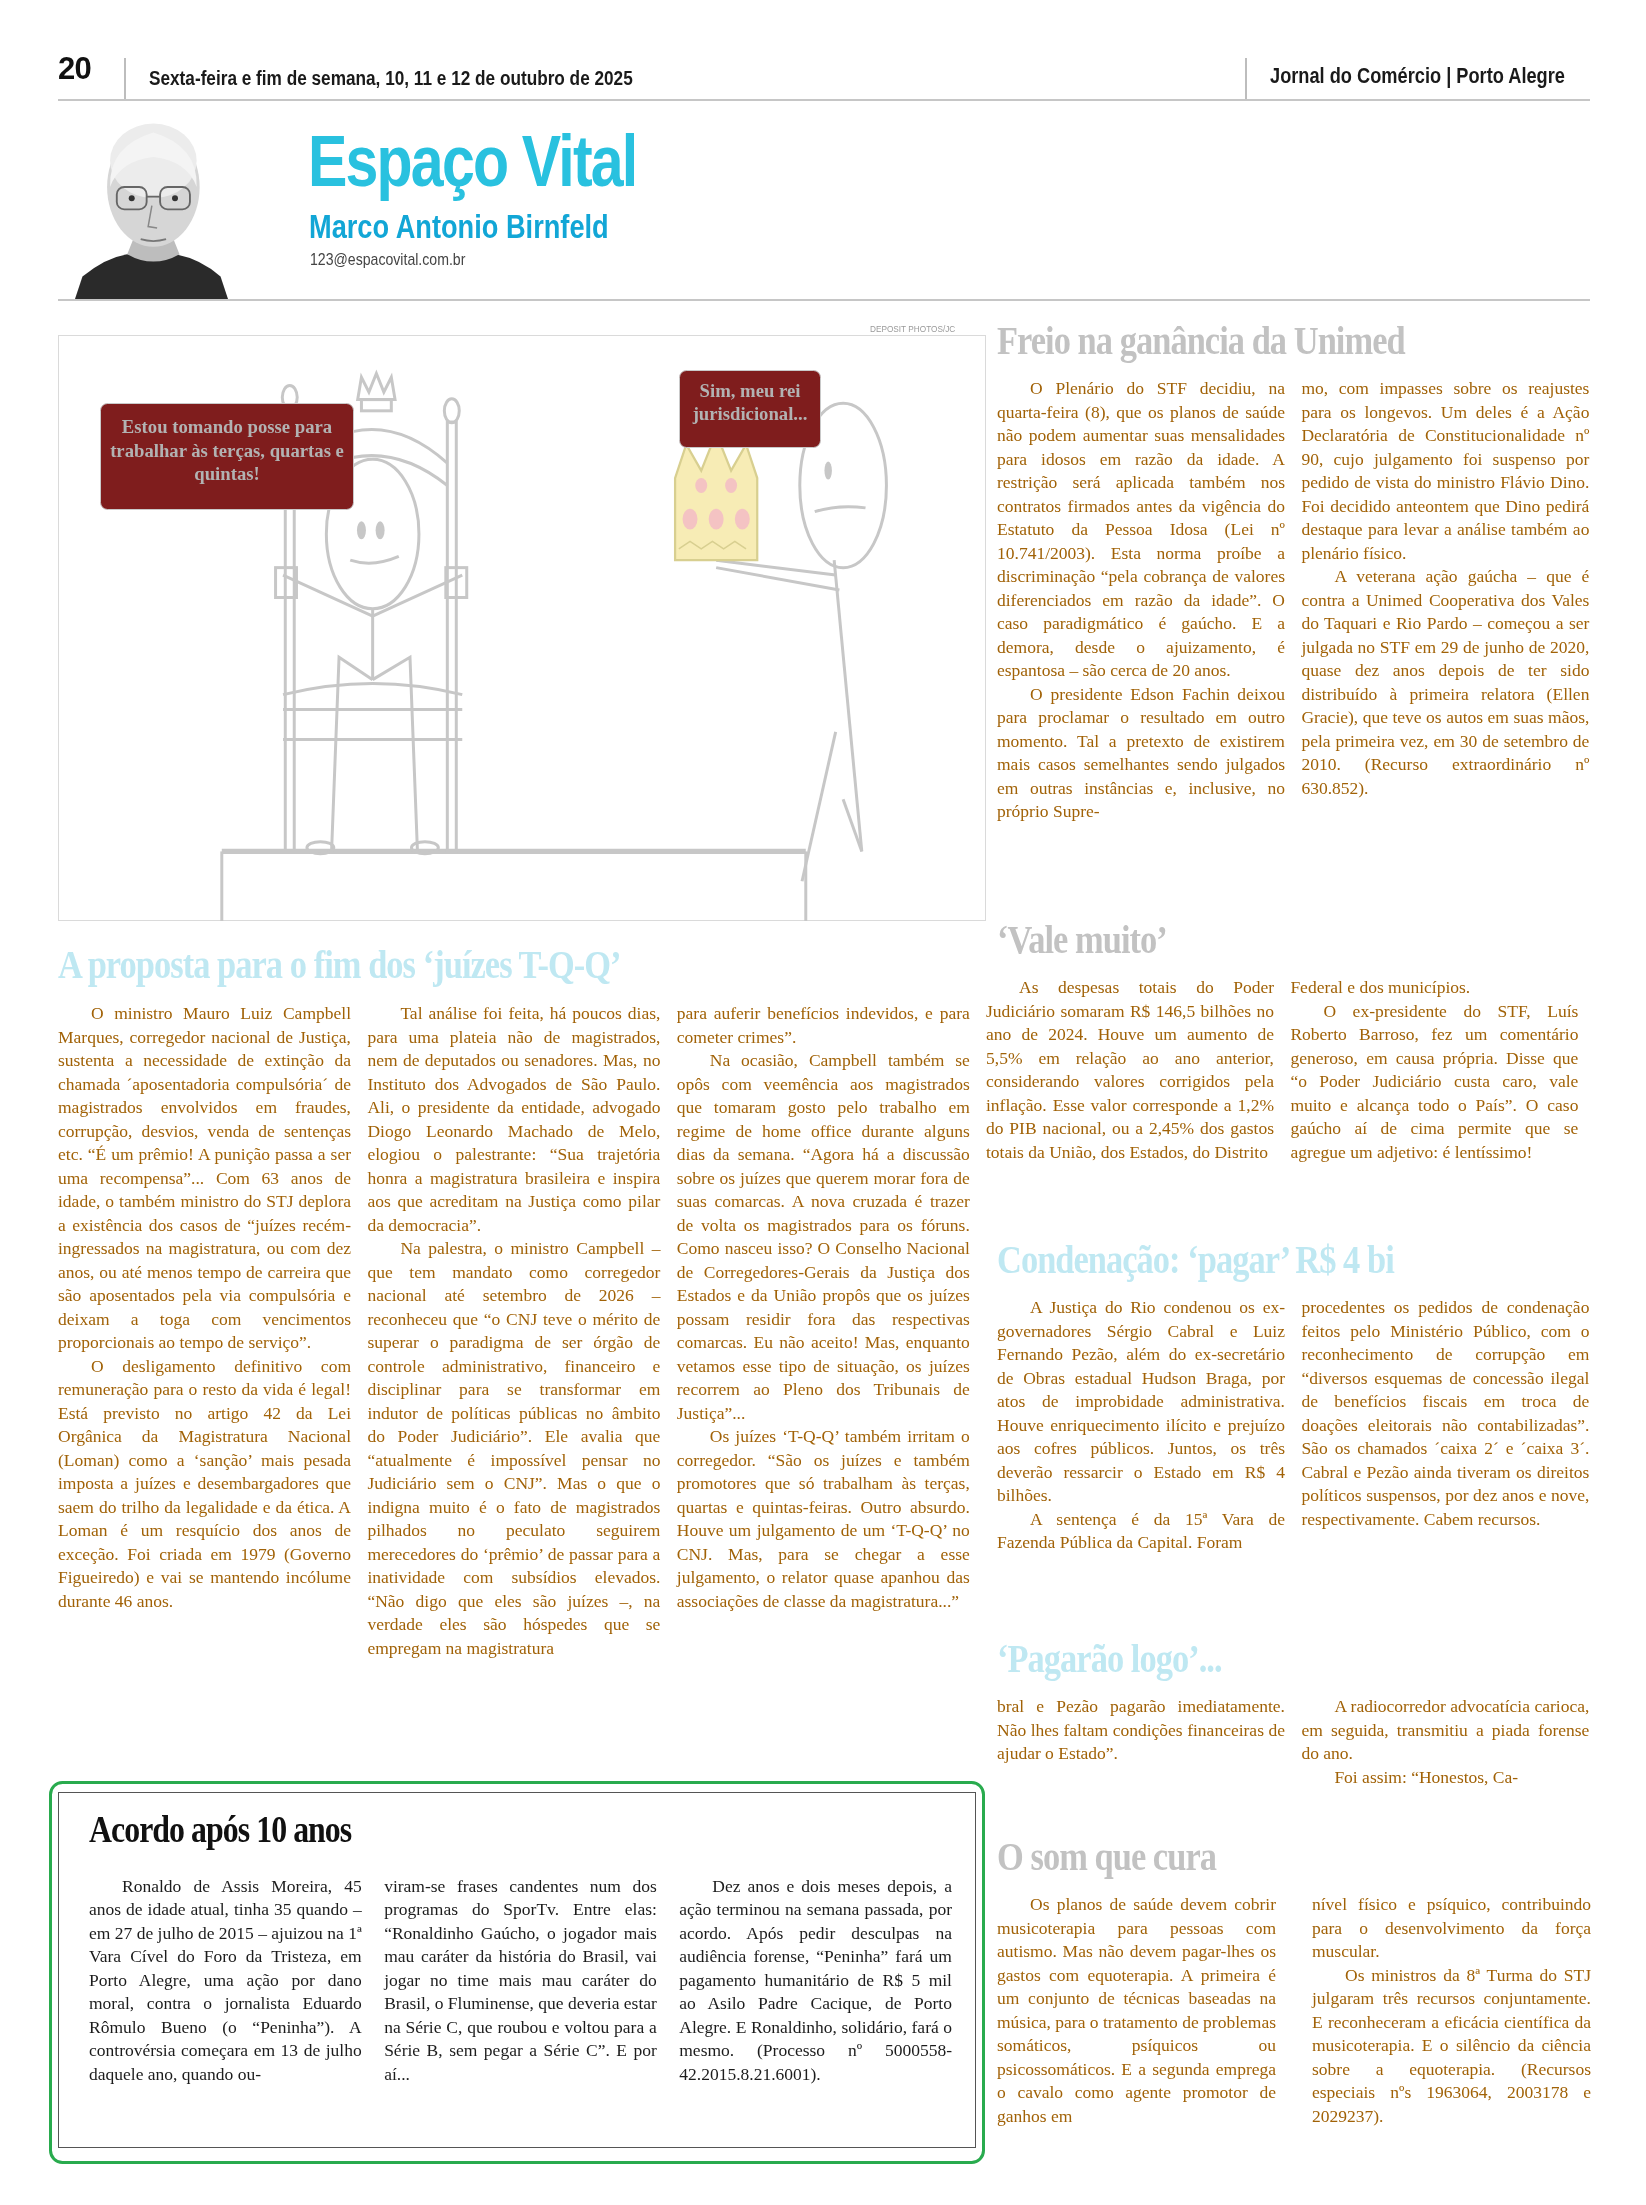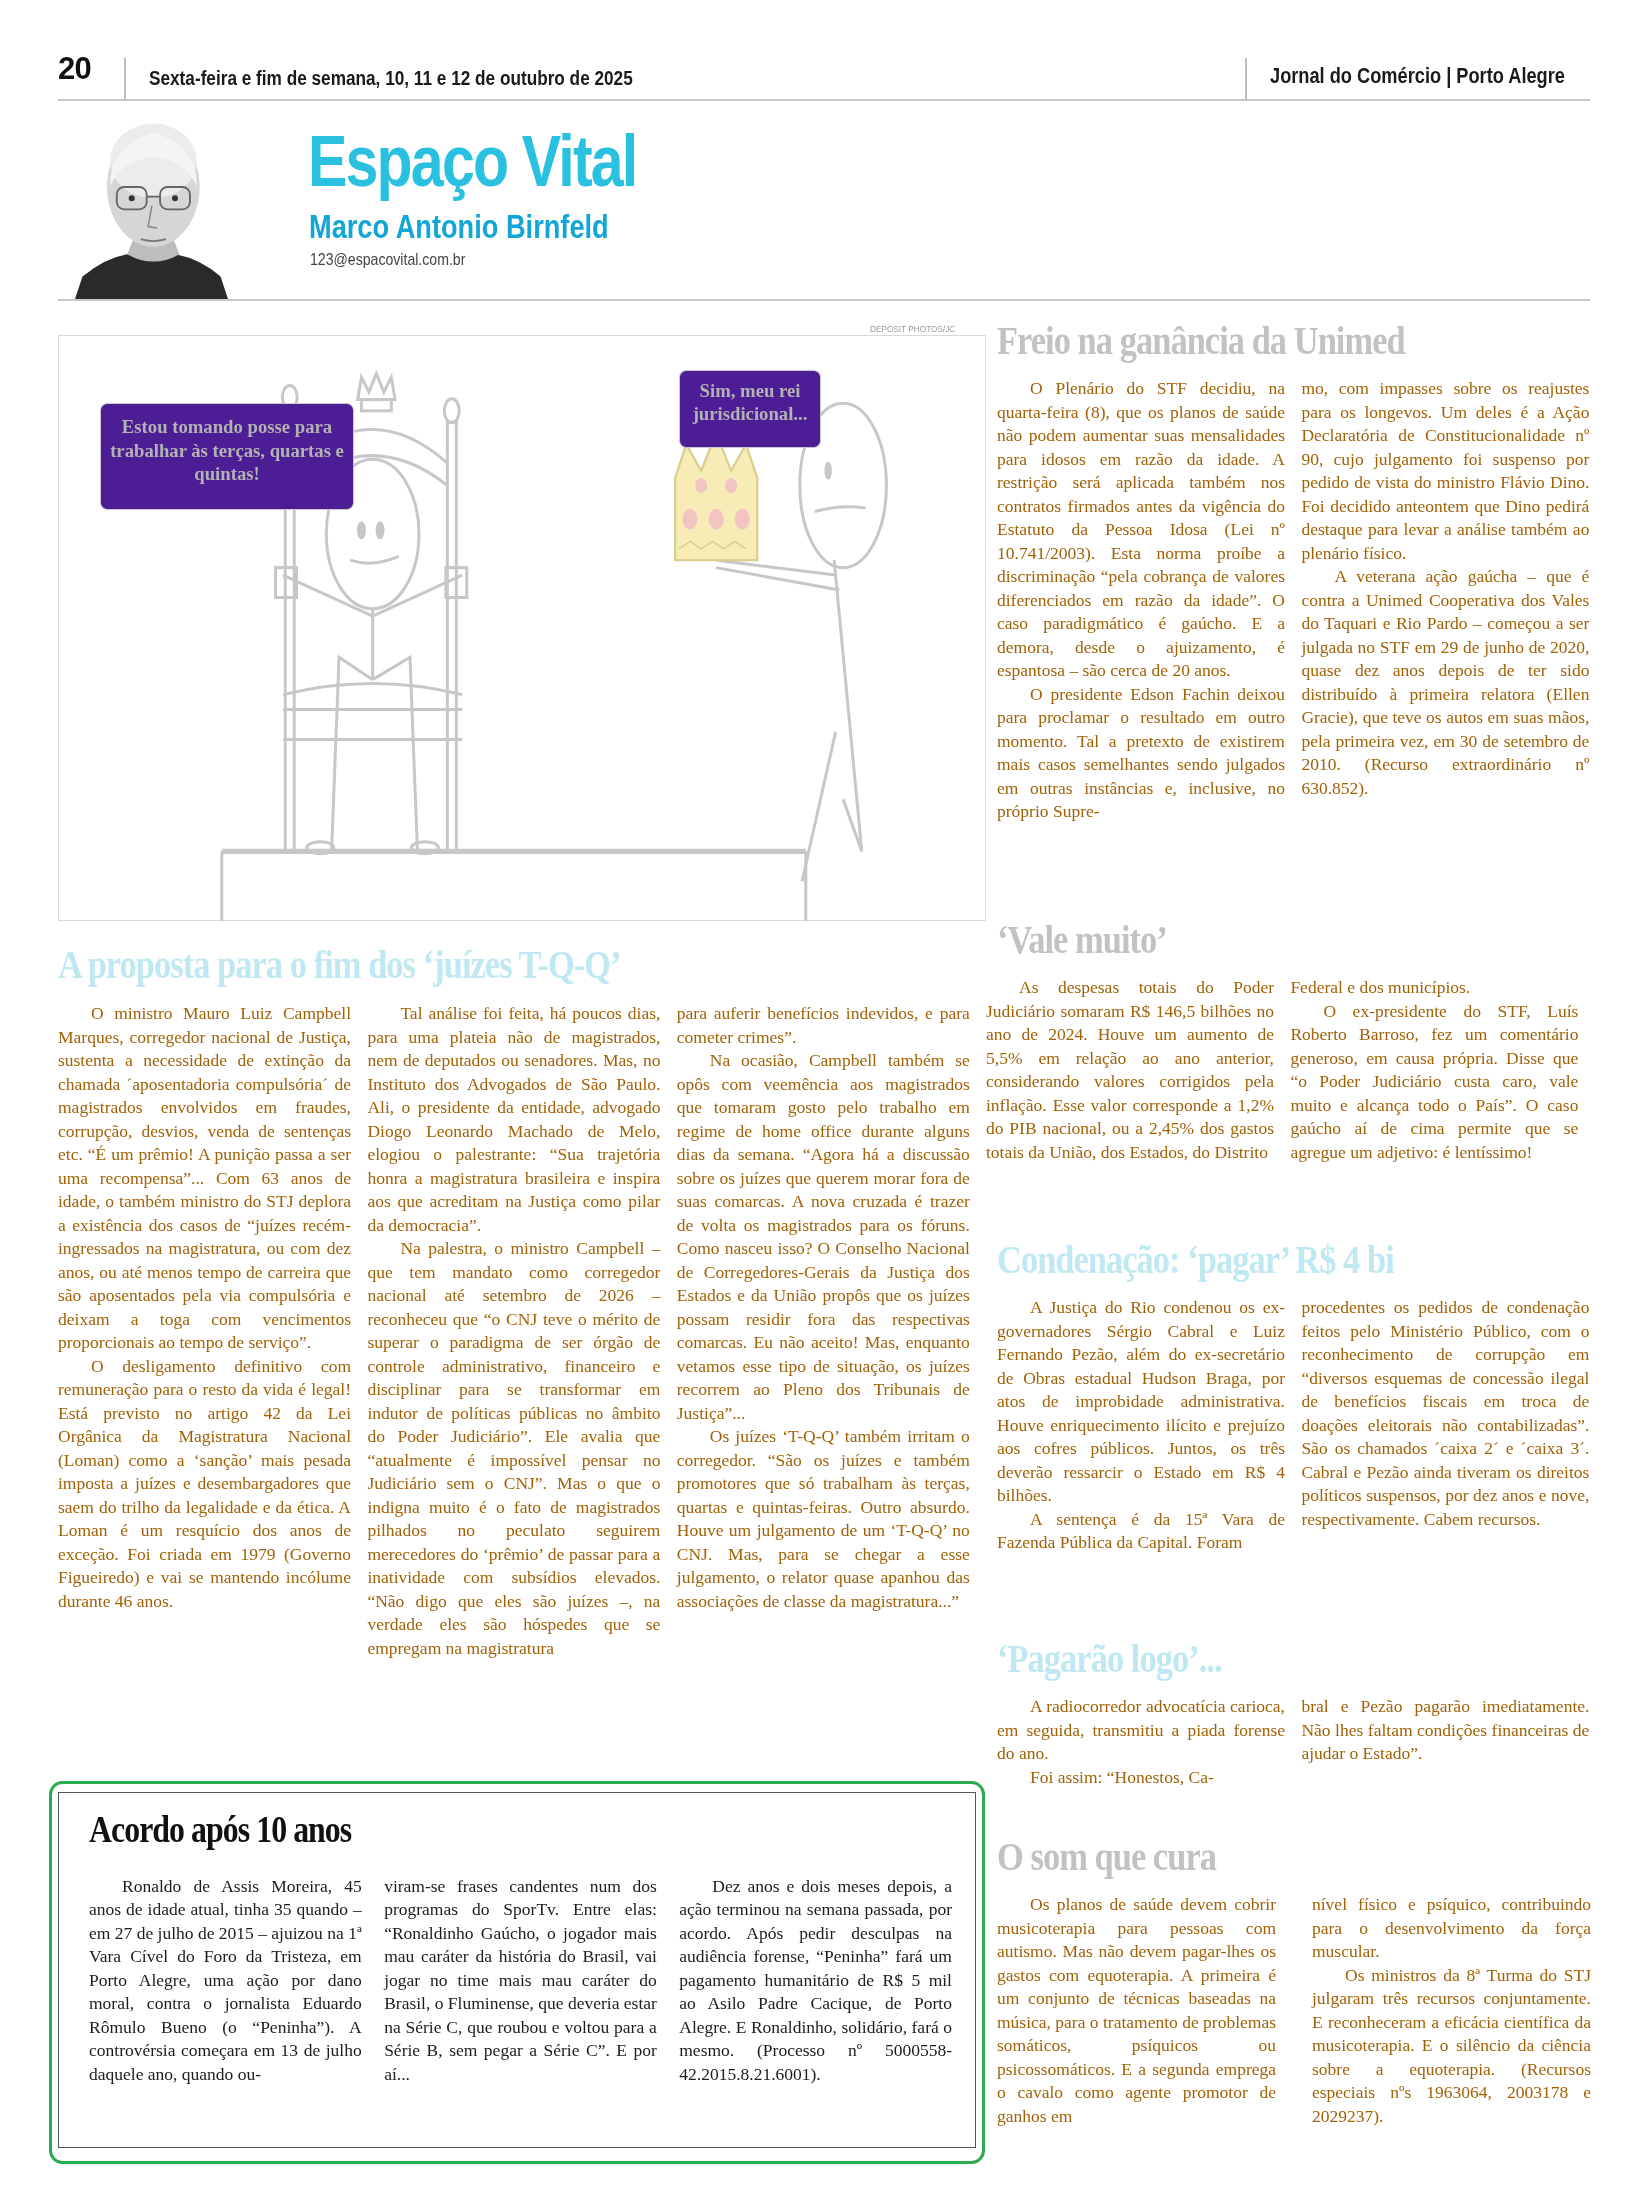--- a/index.html
+++ b/index.html
@@ -15,21 +15,21 @@
 
   
   .photo { left: 75px; top: 116px; width: 153px; height: 183px; overflow: hidden; }
   .col-title { left: 308px; top: 125px; font-family: "Liberation Sans", sans-serif; font-weight: bold; font-size: 72px; color: #29c1df; letter-spacing: -2.2px; transform: scaleX(0.82); transform-origin: left; line-height: 1; white-space: nowrap; }
   .col-author { left: 309px; top: 209px; font-family: "Liberation Sans", sans-serif; font-weight: bold; font-size: 34px; color: #12a6d6; transform: scaleX(0.80); transform-origin: left; line-height: 1; white-space: nowrap; }
   .col-email { left: 310px; top: 250px; font-family: "Liberation Sans", sans-serif; font-size: 16.4px; color: #444; transform: scaleX(0.86); transform-origin: left; white-space: nowrap; }
 
   
   .credit { left: 870px; top: 323px; font-family: "Liberation Sans", sans-serif; font-size: 9.7px; color: #9a9a9a; transform: scaleX(0.85); transform-origin: left; white-space: nowrap; }
   .cartoon { left: 58px; top: 335px; width: 928px; height: 586px; border: 1.5px solid #dadada; box-sizing: border-box; background: #fff; }
-  .bubble { position: absolute; border: 1.5px solid #c9c9c9; border-radius: 7.5px; background: #4c1d95; font-family: "Liberation Serif", serif; font-weight: bold; color: #b2b2b2; text-align: center; line-height: 1.25; box-sizing: border-box; }
+  .bubble { position: absolute; border: 1.5px solid #c9c9c9; border-radius: 7.5px; background: #7f1d1d; font-family: "Liberation Serif", serif; font-weight: bold; color: #b2b2b2; text-align: center; line-height: 1.25; box-sizing: border-box; }
   .bubble-left { left: 41px; top: 67px; width: 254px; height: 107px; font-size: 18.7px; padding-top: 11.2px; }
   .bubble-right { left: 620px; top: 34px; width: 142px; height: 78px; font-size: 18.7px; padding-top: 7.5px; }
 
   
   .headline { font-family: "Liberation Serif", serif; font-weight: bold; line-height: 1; white-space: nowrap; letter-spacing: -1.1px; transform: scaleX(0.86); transform-origin: left; }
   .hl-cyan { color: #bfe8f2; }
   .hl-gray { color: #c2c2c2; }
   .hl-dark { color: #111; }
 
   
@@ -186,25 +186,25 @@
     <p>A sentença é da 15ª Vara de Fazenda Pública da Capital. Foram</p>
   </div>
   <div class="col" style="width:288px;">
     <p class="cont">procedentes os pedidos de condenação feitos pelo Ministério Público, com o reconhecimento de corrupção em “diversos esquemas de concessão ilegal de benefícios fiscais em troca de doações eleitorais não contabilizadas”. São os chamados ´caixa 2´ e ´caixa 3´. Cabral e Pezão ainda tiveram os direitos políticos suspensos, por dez anos e nove, respectivamente. Cabem recursos.</p>
   </div>
 </div>
 
 <div class="abs headline hl-cyan" style="left:997px;top:1639px;font-size:40px;">‘Pagarão logo’...</div>
 <div class="abs cols" style="left:997px;top:1695px;width:594px;">
   <div class="col" style="width:288px;">
+    <p class="cont">bral e Pezão pagarão imediatamente. Não lhes faltam condições financeiras de ajudar o Estado”.</p>
+  </div>
+  <div class="col" style="width:288px;">
     <p>A radiocorredor advocatícia carioca, em seguida, transmitiu a piada forense do ano.</p>
     <p>Foi assim: “Honestos, Ca-</p>
-  </div>
-  <div class="col" style="width:288px;">
-    <p class="cont">bral e Pezão pagarão imediatamente. Não lhes faltam condições financeiras de ajudar o Estado”.</p>
   </div>
 </div>
 
 <div class="abs headline hl-gray" style="left:997px;top:1837px;font-size:40px;">O som que cura</div>
 <div class="abs cols" style="left:997px;top:1893px;width:594px;gap:36px;">
   <div class="col" style="width:288px;">
     <p>Os planos de saúde devem cobrir musicoterapia para pessoas com autismo. Mas não devem pagar-lhes os gastos com equoterapia. A primeira é um conjunto de técnicas baseadas na música, para o tratamento de problemas somáticos, psíquicos ou psicossomáticos. E a segunda emprega o cavalo como agente promotor de ganhos em</p>
   </div>
   <div class="col" style="width:288px;">
     <p class="cont">nível físico e psíquico, contribuindo para o desenvolvimento da força muscular.</p>

